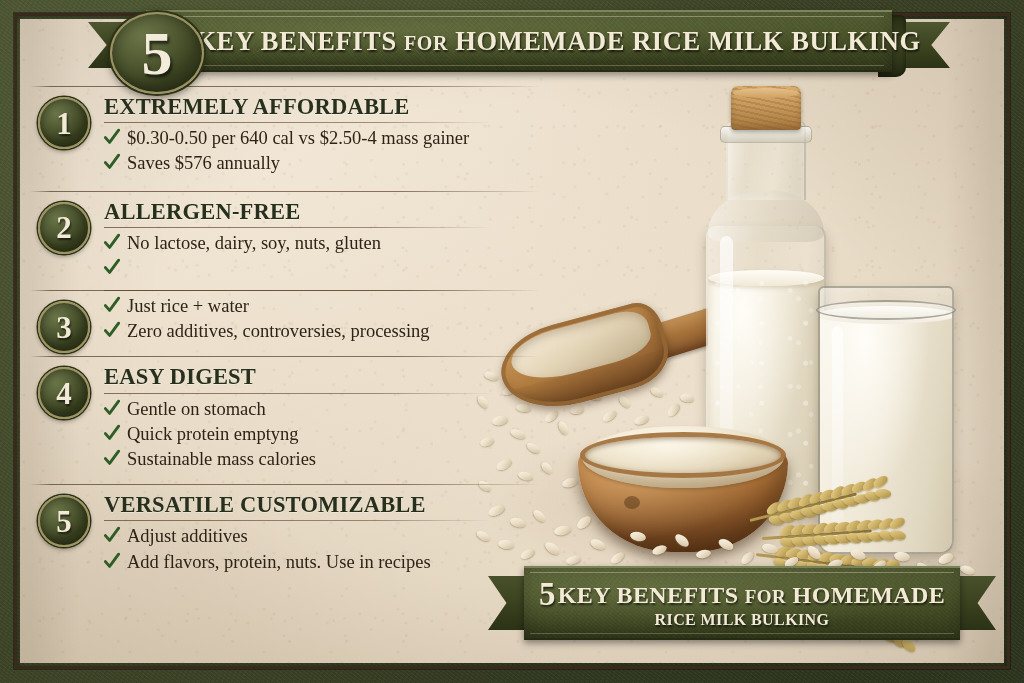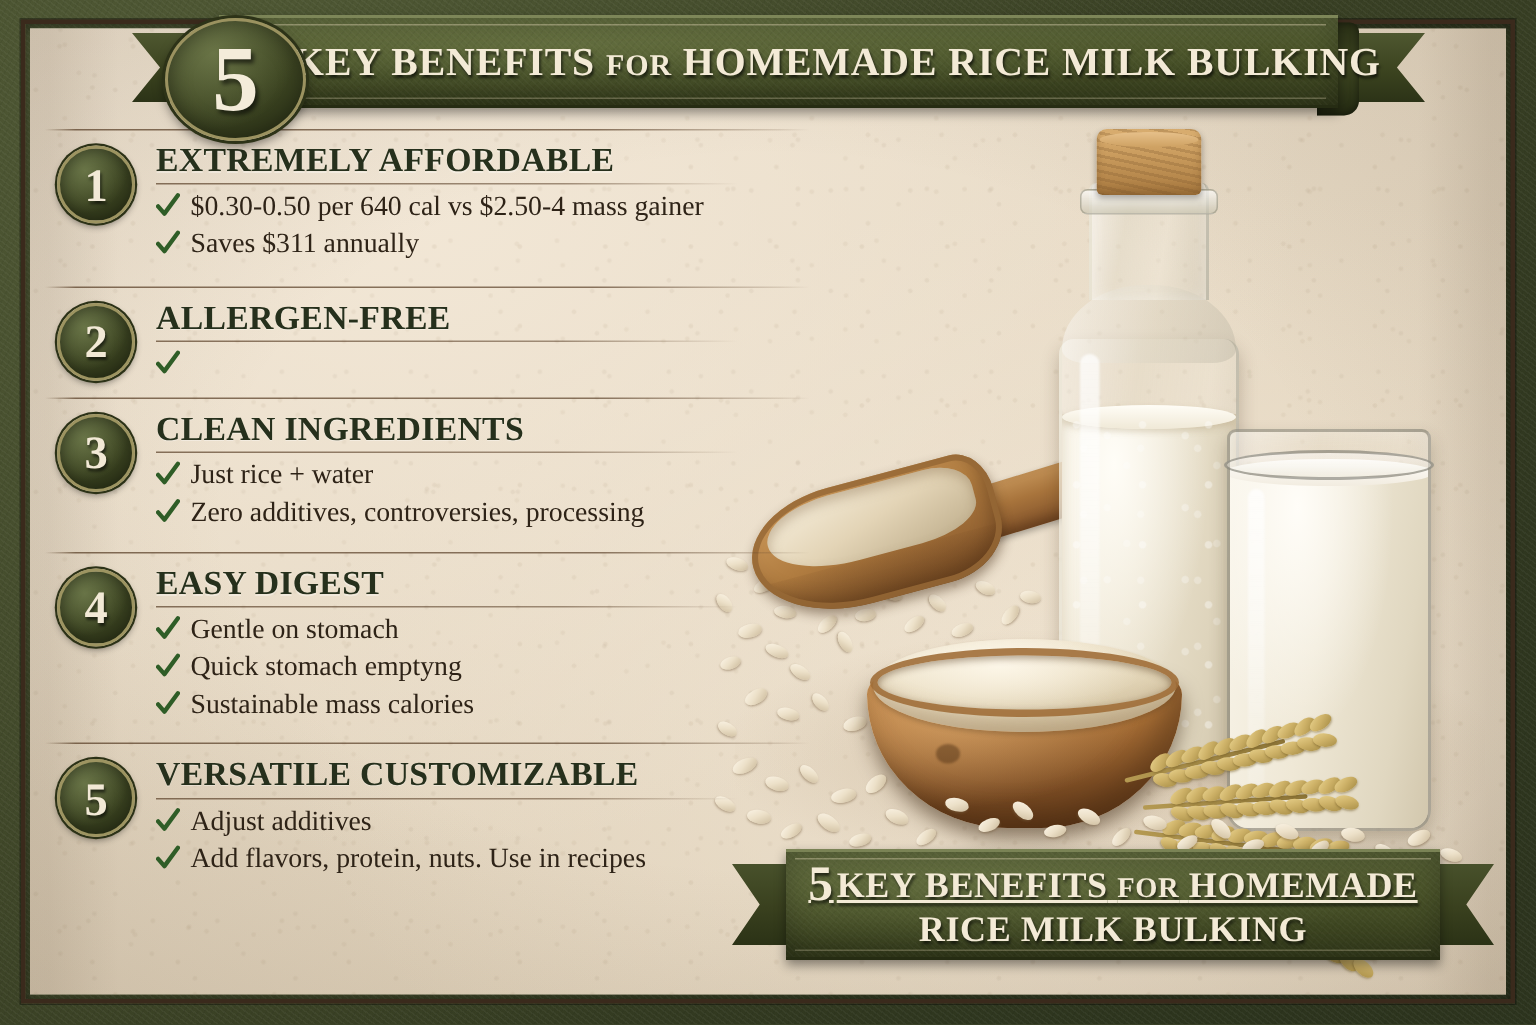--- a/index.html
+++ b/index.html
@@ -214,24 +214,24 @@
   }
   .bot-tail.left{ left:0;  clip-path:polygon(0 0,100% 0,100% 100%,0 100%,42% 50%); }
   .bot-tail.right{ right:0; clip-path:polygon(0 0,100% 0,58% 50%,100% 100%,0 100%); }
   #bot-text{
     position:relative; z-index:3; text-align:center;
     font-family:"Liberation Serif", serif; font-weight:bold;
     color:#f3ead6; text-transform:uppercase;
     text-shadow:1px 2px 2px rgba(0,0,0,.6);
     line-height:1.06; padding:0 10px;
   }
-  #bot-text .l1{ font-size:24px; letter-spacing:.4px; white-space:nowrap;text-decoration:underline; }
+  #bot-text .l1{ font-size:24px; letter-spacing:.4px; white-space:nowrap; }
   #bot-text .l1 .five{ font-size:33px; vertical-align:-2px; margin-right:2px; }
   #bot-text .l1 .sm{ font-size:19px; }
-  #bot-text .l2{ font-size:24px; letter-spacing:.4px; }
+  #bot-text .l2{ font-size:16px; letter-spacing:.4px; }
 
   
   #illus{ position:absolute; left:470px; top:20px; width:534px; height:560px; z-index:6; }
 
   
   .ground{
     position:absolute; left:20px; top:400px; width:500px; height:150px;
     background:radial-gradient(ellipse at 50% 55%, rgba(150,122,86,.30) 0%, rgba(150,122,86,.10) 48%, transparent 74%);
   }
 
@@ -692,44 +692,51 @@
             </svg>
           </span>
           <span>$0.30-0.50 per 640 cal vs $2.50-4 mass gainer</span>
         </div>
         <div class="b-item">
           <span class="chk">
             <svg width="16" height="20" viewBox="0 0 16 20" aria-hidden="true">
               <path d="M1.4 9.6 L5.6 14.4 L14.6 2.2" fill="none" stroke="#2f5d27" stroke-width="2.9" stroke-linecap="round" stroke-linejoin="round"></path>
             </svg>
           </span>
-          <span>Saves $311 annually</span>
+          <span>Saves $576 annually</span>
         </div>
       </div>
       <div class="benefit" style="margin-top: 14px;">
         <div class="divider"></div>
         <div class="badge">
           <span>2</span>
         </div>
         <div class="b-head">ALLERGEN-FREE</div>
         <div class="b-underline"></div>
         <div class="b-item">
           <span class="chk">
             <svg width="16" height="20" viewBox="0 0 16 20" aria-hidden="true">
               <path d="M1.4 9.6 L5.6 14.4 L14.6 2.2" fill="none" stroke="#2f5d27" stroke-width="2.9" stroke-linecap="round" stroke-linejoin="round"></path>
             </svg>
           </span>
+          <span>No lactose, dairy, soy, nuts, gluten</span>
+        </div>
+        <div class="b-item">
+          <span class="chk">
+            <svg width="16" height="20" viewBox="0 0 16 20" aria-hidden="true">
+              <path d="M1.4 9.6 L5.6 14.4 L14.6 2.2" fill="none" stroke="#2f5d27" stroke-width="2.9" stroke-linecap="round" stroke-linejoin="round"></path>
+            </svg>
+          </span>
         </div>
       </div>
       <div class="benefit" style="margin-top: 14px;">
         <div class="divider"></div>
         <div class="badge">
           <span>3</span>
         </div>
-        <div class="b-head">CLEAN INGREDIENTS</div>
         <div class="b-underline"></div>
         <div class="b-item">
           <span class="chk">
             <svg width="16" height="20" viewBox="0 0 16 20" aria-hidden="true">
               <path d="M1.4 9.6 L5.6 14.4 L14.6 2.2" fill="none" stroke="#2f5d27" stroke-width="2.9" stroke-linecap="round" stroke-linejoin="round"></path>
             </svg>
           </span>
           <span>Just rice + water</span>
         </div>
         <div class="b-item">
@@ -755,21 +762,21 @@
             </svg>
           </span>
           <span>Gentle on stomach</span>
         </div>
         <div class="b-item">
           <span class="chk">
             <svg width="16" height="20" viewBox="0 0 16 20" aria-hidden="true">
               <path d="M1.4 9.6 L5.6 14.4 L14.6 2.2" fill="none" stroke="#2f5d27" stroke-width="2.9" stroke-linecap="round" stroke-linejoin="round"></path>
             </svg>
           </span>
-          <span>Quick stomach emptyng</span>
+          <span>Quick protein emptyng</span>
         </div>
         <div class="b-item">
           <span class="chk">
             <svg width="16" height="20" viewBox="0 0 16 20" aria-hidden="true">
               <path d="M1.4 9.6 L5.6 14.4 L14.6 2.2" fill="none" stroke="#2f5d27" stroke-width="2.9" stroke-linecap="round" stroke-linejoin="round"></path>
             </svg>
           </span>
           <span>Sustainable mass calories</span>
         </div>
       </div>

